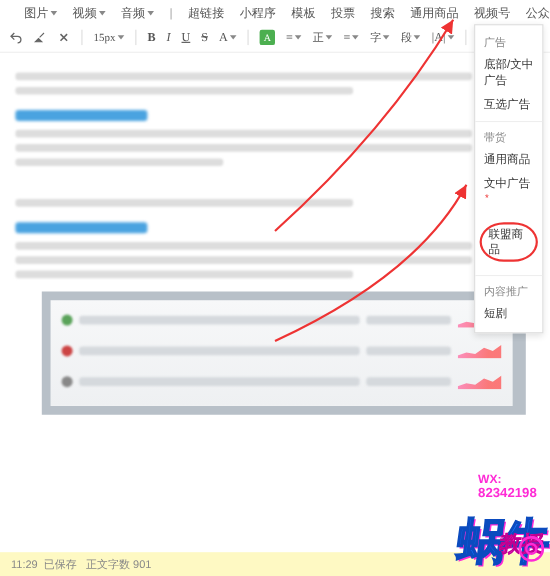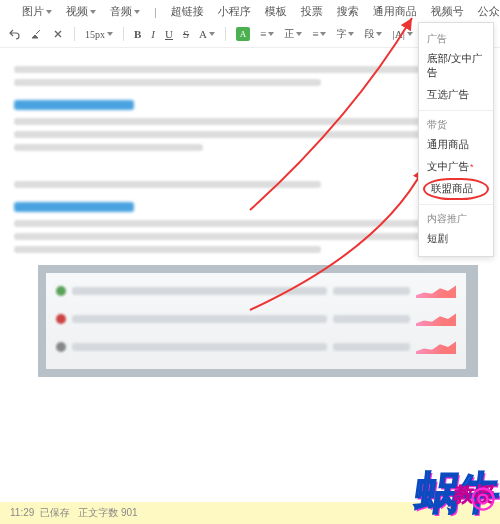--- a/index.html
+++ b/index.html
@@ -54,21 +54,21 @@
   .tb-italic { font-style:italic; }
   .tb-under { text-decoration: underline; }
   .tb-strike { text-decoration: line-through; }
   .tb-green { background:#4caf50; color:#fff; width:14px; height:14px; display:flex; align-items:center; justify-content:center; border-radius:2px; font-size:9px;}
   .tb-dd { font-size:10px; }
   
   .dropdown {
     position: absolute;
     top: 22px;
     right: 6px;
-    width: 76px;
+    width: 63px;
     background: #fff;
     border: 1px solid #ddd;
     box-shadow: 0 2px 6px rgba(0,0,0,0.12);
     padding: 6px 0;
     z-index: 50;
   }
   .dd-head {
     font-size: 10px;
     color: #888;
     padding: 3px 8px 2px 8px;
@@ -79,21 +79,21 @@
     padding: 4px 8px;
     cursor: pointer;
     position: relative;
   }
   .dd-item .asterisk { color:#e33; font-size:9px; margin-left:1px;}
   .dd-divider { height:1px; background:#eee; margin:4px 0; }
   .dd-item.highlight {
     border: 2px solid #e33;
     border-radius: 50% / 60%;
     padding: 2px 6px;
-    margin: 0 4px;
+    margin: 12px 4px;
   }
   
   .arrow-svg { position:absolute; pointer-events:none; z-index:40; }
   
   .content {
     padding: 12px 14px;
     position: relative;
   }
   .line { background:#ddd; height:7px; border-radius:3px; margin:6px 0; filter: blur(1px); }
   .line.short { width:40%; }
@@ -308,20 +308,24 @@
   </div>
 </div>
 
 <div class="statusbar">
   <span>11:29</span>
   &nbsp;<span>已保存</span>
   &nbsp;&nbsp;<span>正文字数  901</span>
 </div>
 
 <div class="watermark">
+  <div class="wm-wx">
+    <span>WX:</span><br>
+    <span style="font-size:12px">82342198</span>
+  </div>
   <div class="wm-big">蜗牛</div>
   <div class="wm-sub">教授</div>
   <svg class="wm-swirl" viewBox="0 0 40 40">
     <circle cx="20" cy="20" r="14" fill="none" stroke="#ff2bd6" stroke-width="3"></circle>
     <path d="M20 6 A14 14 0 0 1 34 20" fill="none" stroke="#ff2bd6" stroke-width="3"></path>
     <circle cx="20" cy="20" r="6" fill="none" stroke="#ff2bd6" stroke-width="3"></circle>
   </svg>
 </div>
 
 </body></html>

